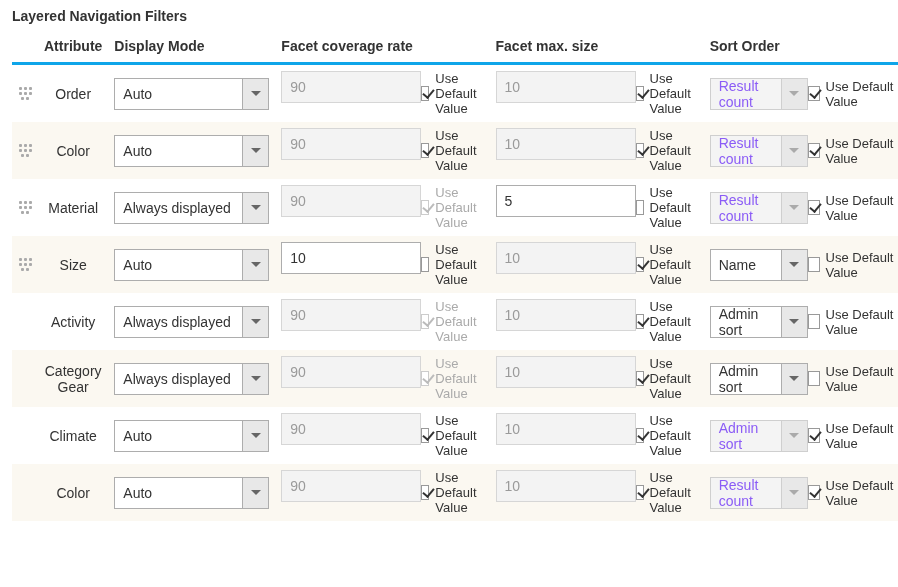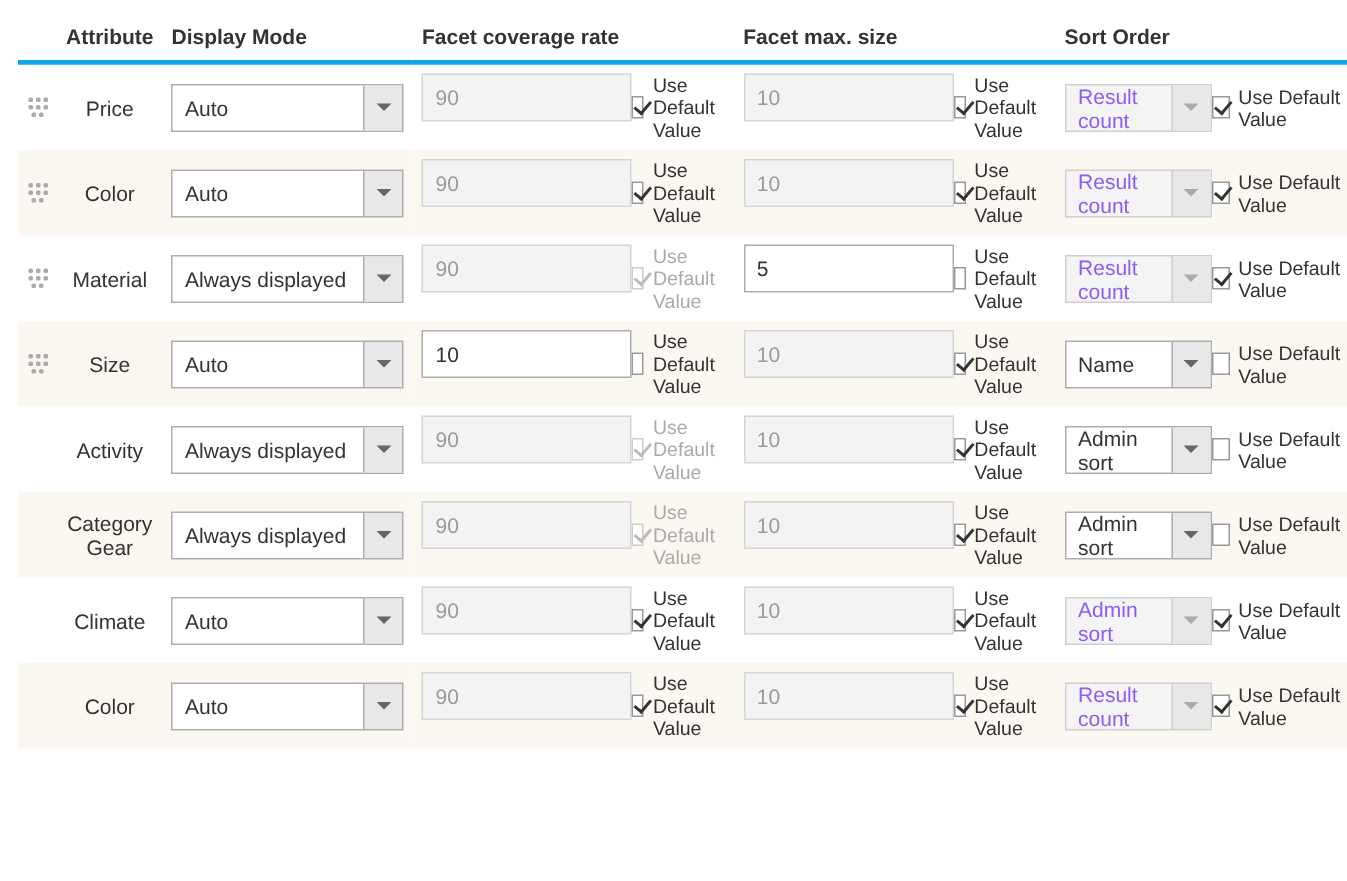--- a/index.html
+++ b/index.html
@@ -179,20 +179,21 @@
   .toggle.on { background: #49c14c; box-shadow: none; }
   .toggle.on .knob { left: auto; right: 2px; }
 
   .cell-pinned { text-align: center; }
   .cell-pinned .toggle { margin: 0 auto; }
 </style>
 </head>
 <body>
 
 <div class="container">
+  <div class="section-title">Layered Navigation Filters</div>
 
   <table class="table">
     <thead>
       <tr>
         <th class="col-drag"></th>
         <th class="col-attr">Attribute</th>
         <th class="col-display">Display Mode</th>
         <th class="col-coverage">Facet coverage rate</th>
         <th class="col-maxsize">Facet max. size</th>
         <th class="col-sort">Sort Order</th>
@@ -206,21 +207,21 @@
               <span></span>
               <span></span>
               <span></span>
               <span></span>
               <span></span>
               <span></span>
               <span></span>
               <span></span>
             </div>
           </td>
-          <td class="attr-label">Price</td>
+          <td class="attr-label">Order</td>
           <td>
             <div class="select">
               <div class="select-text">Auto</div>
               <div class="select-btn">
                 <div class="caret"></div>
               </div>
             </div>
           </td>
           <td>
             <div class="stack">

